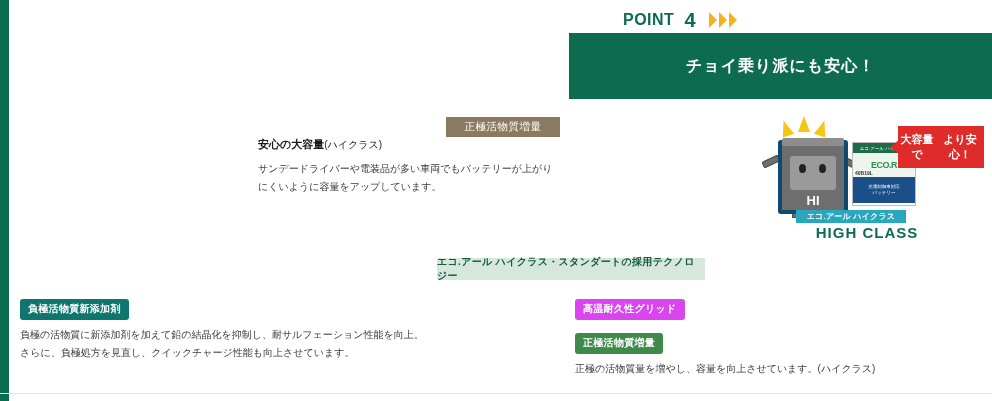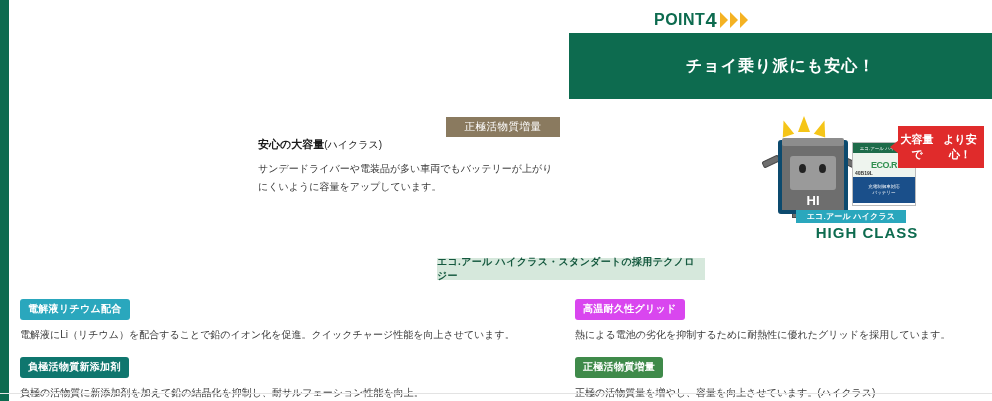--- a/index.html
+++ b/index.html
@@ -25,25 +25,25 @@
     position: absolute;
     left: 0;
     top: 0;
     width: 9px;
     height: 401px;
     background: #0d6b4f;
   }
   
   .point-head {
     position: absolute;
-    left: 654px;
+    left: 623px;
     top: 10px;
     display: flex;
     align-items: center;
-    gap: 0;
+    gap: 10px;
   }
   .point-word {
     color: #0d6b4f;
     font-size: 16px;
     font-weight: bold;
     letter-spacing: 0.5px;
   }
   .point-num {
     color: #0d6b4f;
     font-size: 20px;
@@ -399,34 +399,29 @@
     <div class="copy-title">
       <span>安心の大容量</span><span class="sub">(ハイクラス)</span>
     </div>
     <div class="copy-text">サンデードライバーや電装品が多い車両でもバッテリーが上がりにくいように容量をアップしています。</div>
   </div>
 
   <div class="tech-label">エコ.アール ハイクラス・スタンダートの採用テクノロジー</div>
 
   <div class="features-left">
     <div class="feature">
-      <span class="feature-tag tag-teal">電解液リチウム配合</span>
-      <div class="feature-desc">電解液にLi（リチウム）を配合することで鉛のイオン化を促進。クイックチャージ性能を向上させています。</div>
-    </div>
-    <div class="feature">
       <span class="feature-tag tag-purple">負極活物質新添加剤</span>
       <div class="feature-desc" style="white-space:pre-line">負極の活物質に新添加剤を加えて鉛の結晶化を抑制し、耐サルフェーション性能を向上。
 さらに、負極処方を見直し、クイックチャージ性能も向上させています。</div>
     </div>
   </div>
 
   <div class="features-right">
     <div class="feature">
       <span class="feature-tag tag-red">高温耐久性グリッド</span>
-      <div class="feature-desc">熱による電池の劣化を抑制するために耐熱性に優れたグリッドを採用しています。</div>
     </div>
     <div class="feature">
       <span class="feature-tag tag-green">正極活物質増量</span>
       <div class="feature-desc">正極の活物質量を増やし、容量を向上させています。(ハイクラス)</div>
     </div>
   </div>
 
   <div class="product">
     <div class="spark s1"></div>
     <div class="spark s2"></div>

